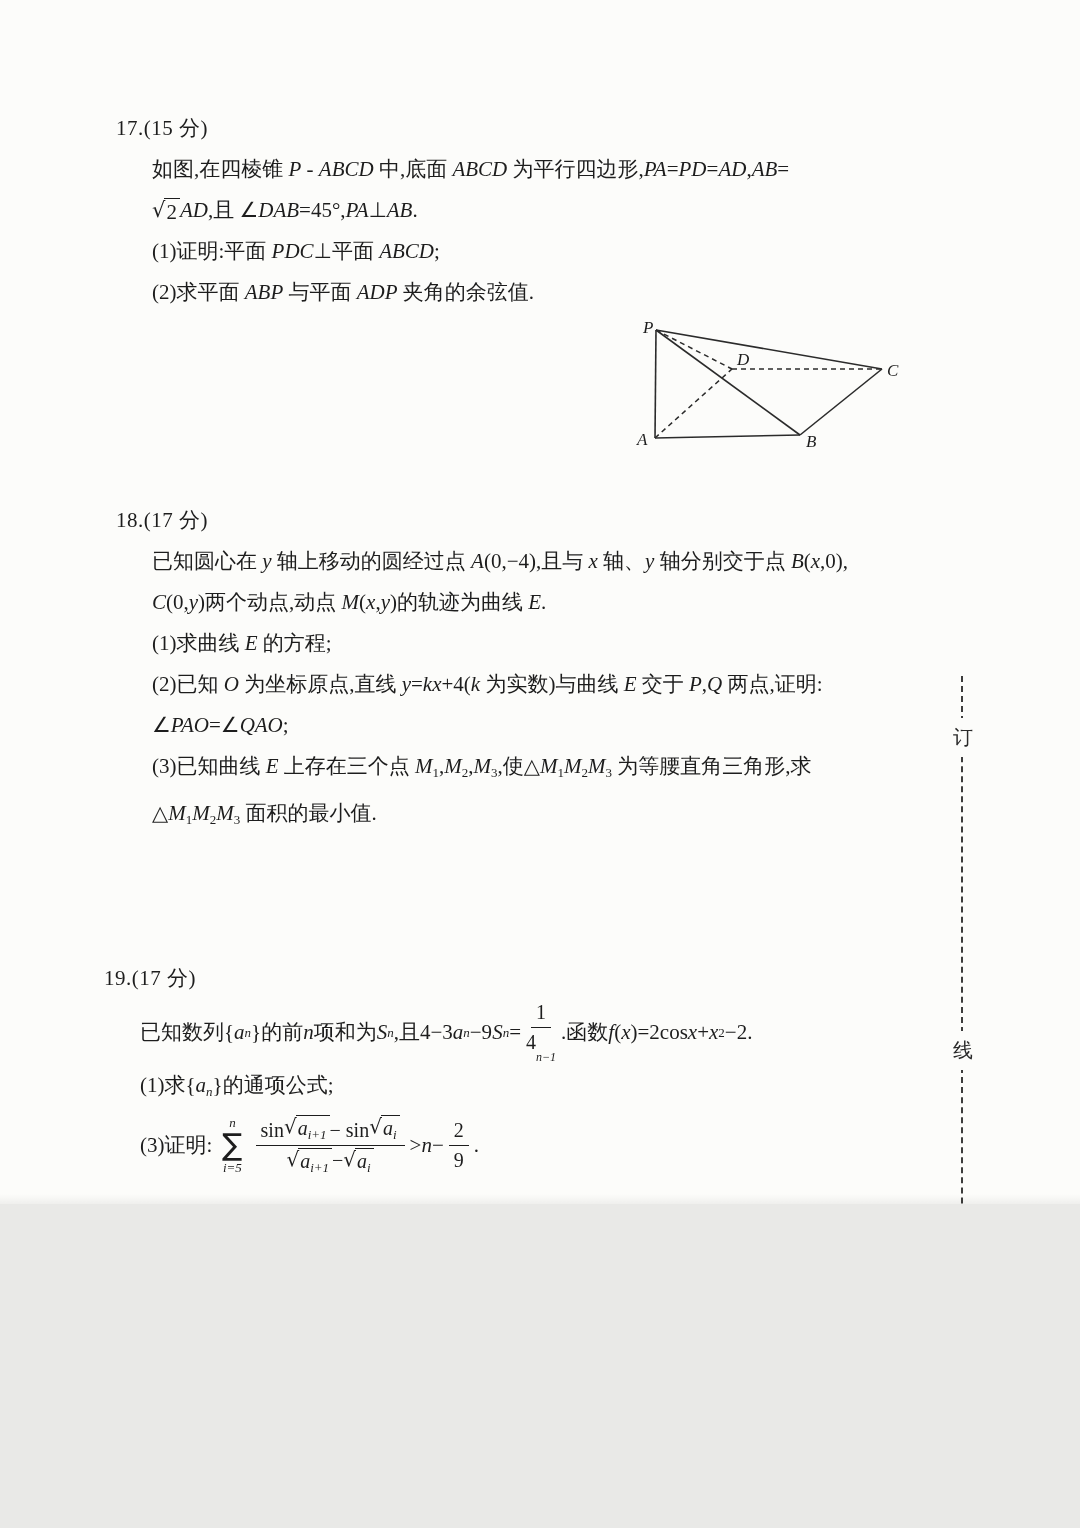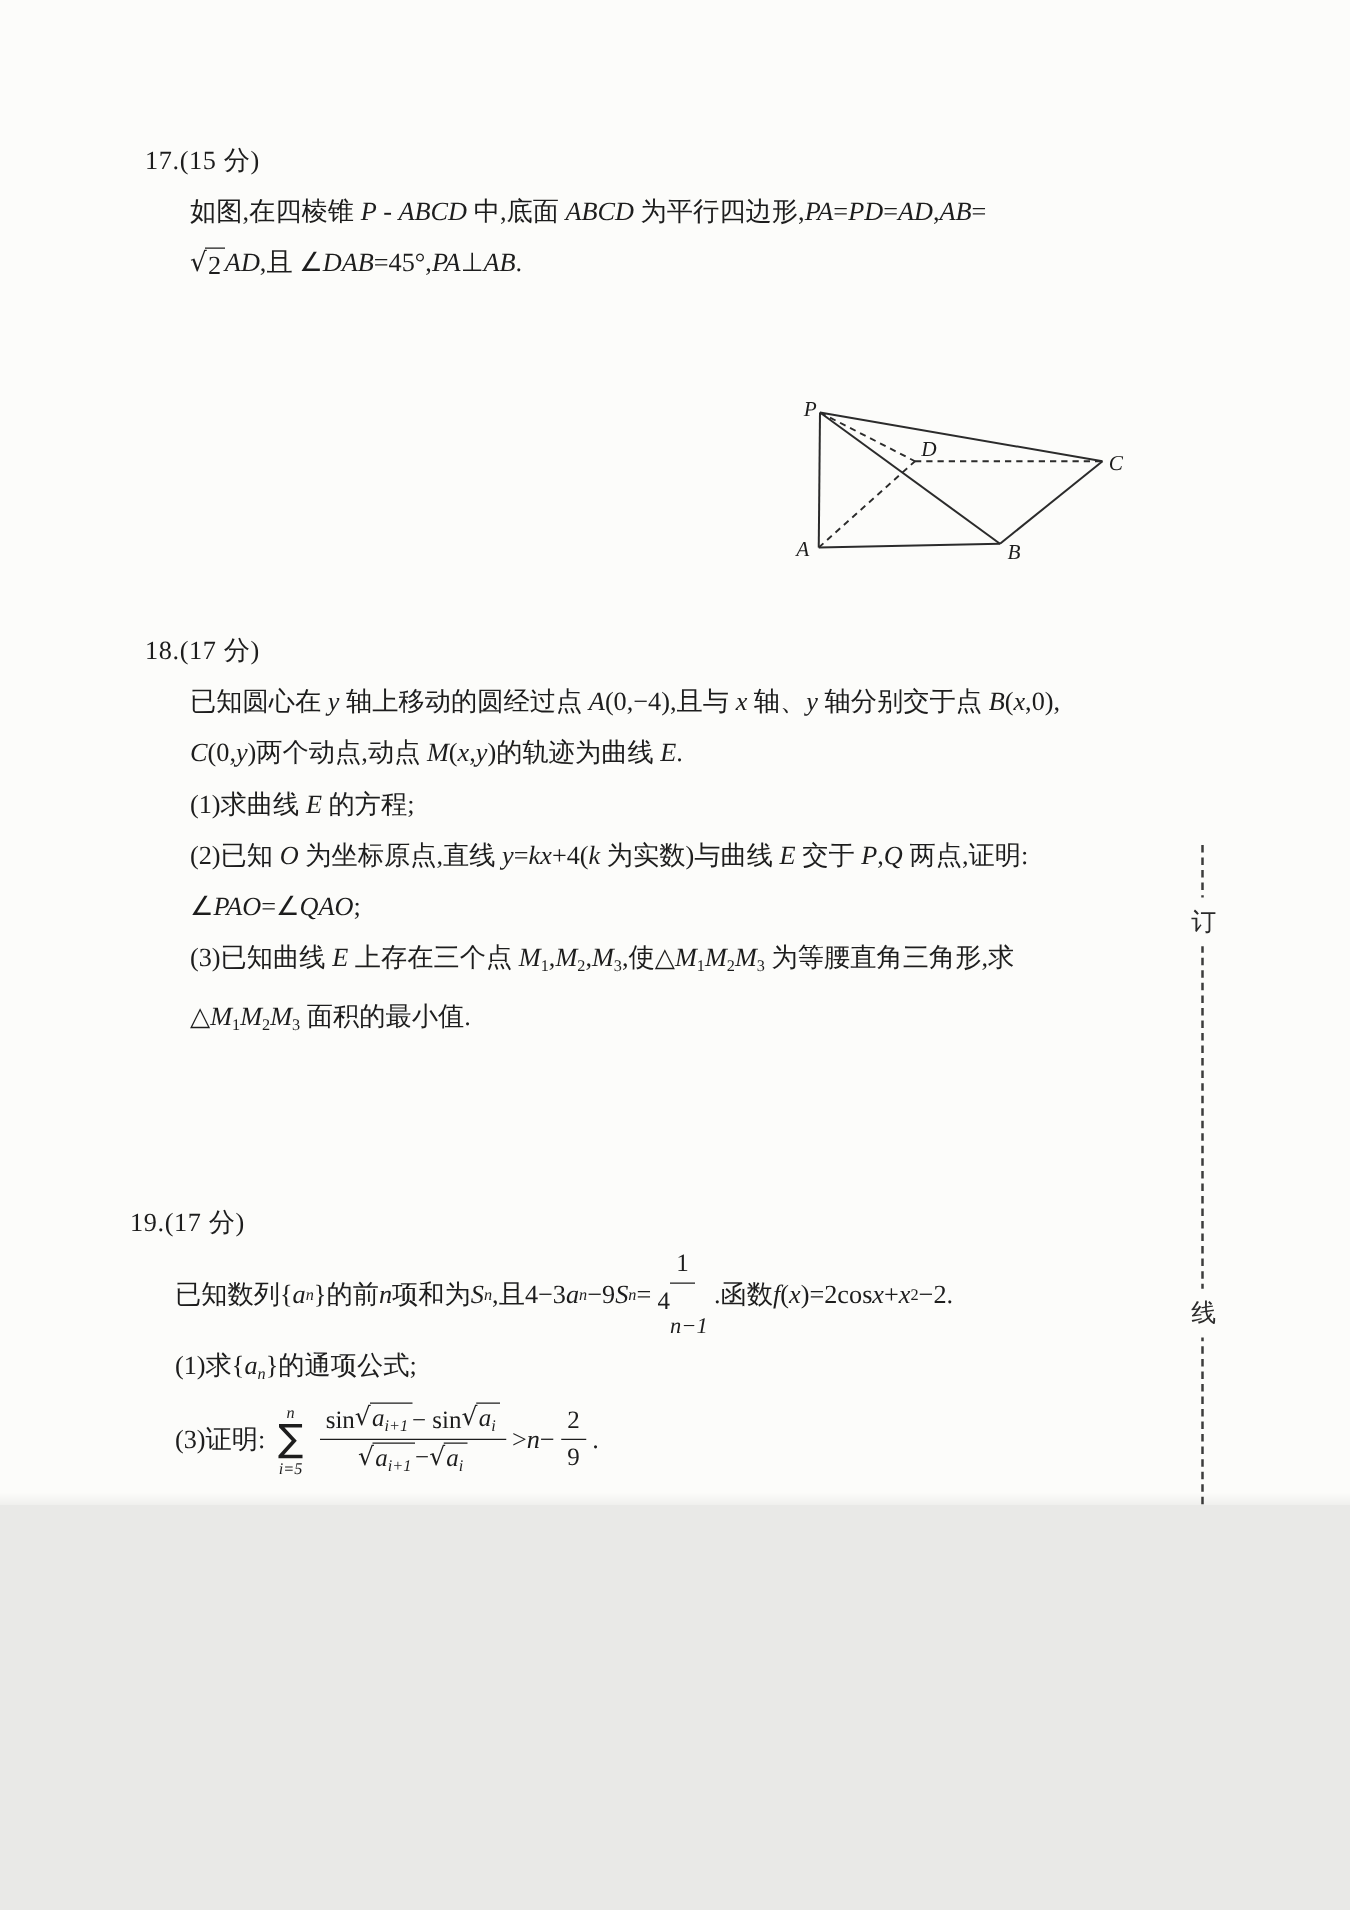--- a/index.html
+++ b/index.html
@@ -32,21 +32,21 @@
   }
   .line.tall{display:flex;align-items:center;min-height:66px;}
   
   .s-c  {font-family:"Liberation Serif","DejaVu Serif",serif;}
   .s-i  {font-family:"Liberation Serif","DejaVu Serif",serif;font-style:italic;}
   .s-n  {font-family:"Liberation Serif","DejaVu Sans","DejaVu Serif",serif;}
   .s-y  {font-family:"DejaVu Sans","DejaVu Serif",sans-serif;}
   .s-sb {font-size:13px;vertical-align:-4px;font-family:"Liberation Serif",serif;}
   .s-sbi{font-size:13px;vertical-align:-4px;font-style:italic;font-family:"Liberation Serif",serif;}
   .s-sup {font-size:13px;vertical-align:8px;font-family:"Liberation Serif",serif;}
-  .s-supi{font-size:18px;vertical-align:7px;font-style:italic;font-family:"Liberation Serif",serif;margin-top:20px;}
+  .s-supi{font-size:12px;vertical-align:7px;font-style:italic;font-family:"Liberation Serif",serif;margin-top:20px;}
   
   .frac{display:inline-flex;flex-direction:column;align-items:center;
         vertical-align:middle;margin:0 5px;line-height:1.25;font-size:20px;}
   .frac .num{border-bottom:1.6px solid #1d1d1d;padding:0 5px 2px;display:flex;align-items:flex-end;}
   .frac .den{padding-top:2px;display:flex;align-items:flex-start;}
   
   .sqrt{display:inline-flex;align-items:flex-start;line-height:1.15;}
   .rad{font-family:"DejaVu Sans",sans-serif;margin-right:-1px;}
   .radbody{border-top:1.7px solid #1d1d1d;padding:1px 3px 0 2px;}
   
@@ -78,20 +78,22 @@
 <div class="page">
 
   <section class="problem" id="p17">
     <div class="head">17.(15 分)</div>
     <div class="lines">
         <div class="line"><span class="s-c">如图,在四棱锥 </span><span class="s-i">P</span><span class="s-n"> - </span><span class="s-i">ABCD</span><span class="s-c"> 中,底面 </span><span class="s-i">ABCD</span><span class="s-c"> 为平行四边形,</span><span class="s-i">PA</span><span class="s-n">=</span><span class="s-i">PD</span><span class="s-n">=</span><span class="s-i">AD</span><span class="s-c">,</span><span class="s-i">AB</span><span class="s-n">=</span></div>
         <div class="line"><span class="sqrt">
             <span class="rad">√</span>
             <span class="radbody"><span class="s-n">2</span></span>
           </span><span class="s-i">AD</span><span class="s-c">,且 </span><span class="s-y">∠</span><span class="s-i">DAB</span><span class="s-n">=45°,</span><span class="s-i">PA</span><span class="s-y">⊥</span><span class="s-i">AB</span><span class="s-n">.</span></div>
+        <div class="line"><span class="s-c">(1)证明:平面 </span><span class="s-i">PDC</span><span class="s-y">⊥</span><span class="s-c">平面 </span><span class="s-i">ABCD</span><span class="s-c">;</span></div>
+        <div class="line"><span class="s-c">(2)求平面 </span><span class="s-i">ABP</span><span class="s-c"> 与平面 </span><span class="s-i">ADP</span><span class="s-c"> 夹角的余弦值.</span></div>
       </div>
   </section>
 
   <svg id="figure" width="290" height="148" viewBox="0 0 290 148">
 
     <line x1="28" y1="18" x2="27" y2="126"></line>
     <line x1="28" y1="18" x2="254" y2="57"></line>
     <line x1="28" y1="18" x2="172" y2="123"></line>
     <line x1="27" y1="126" x2="172" y2="123"></line>
     <line x1="172" y1="123" x2="254" y2="57"></line>

